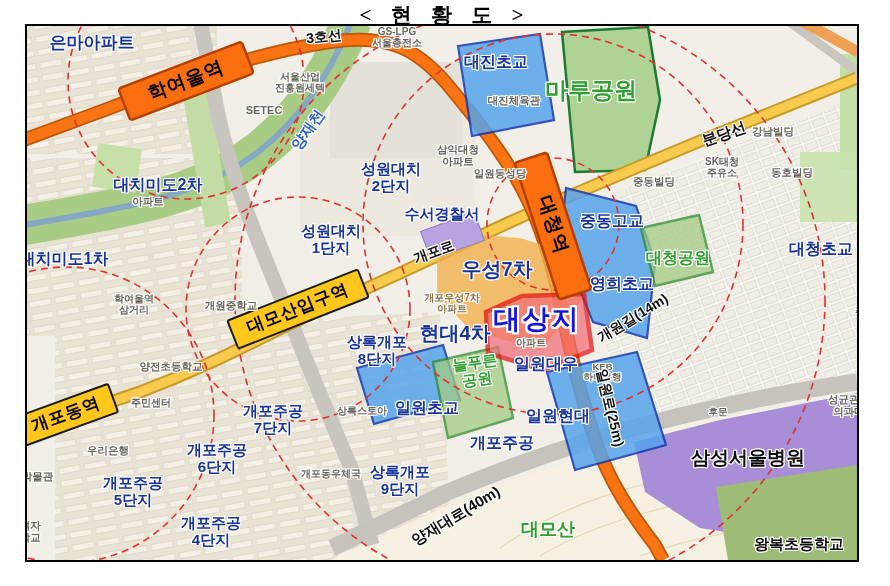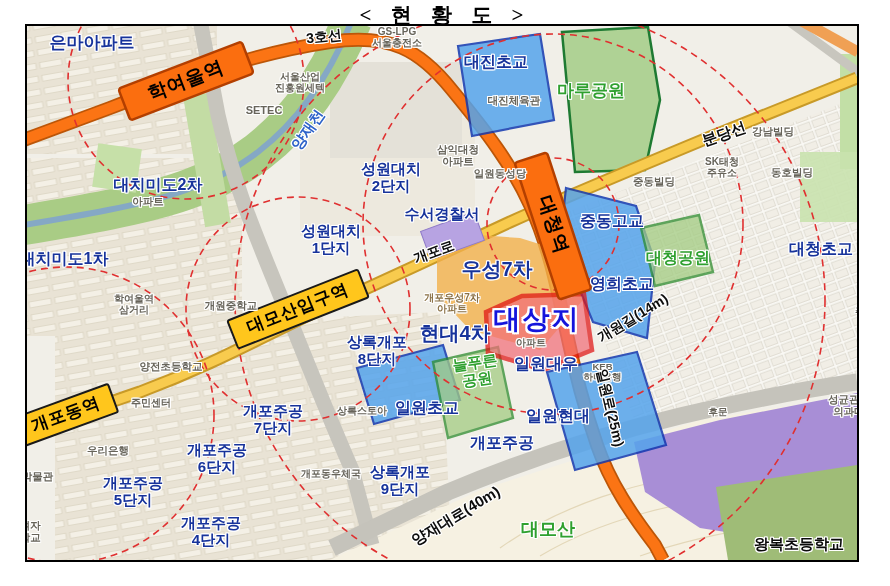--- a/index.html
+++ b/index.html
@@ -111,21 +111,21 @@
       <rect x="228" y="294" width="140" height="30" rx="2" transform="rotate(-21.5 298 309)" fill="#FFC61C" stroke="#1A1A1A" stroke-width="2"></rect>
       <rect x="16" y="400" width="100" height="30" rx="2" transform="rotate(-20 66 415)" fill="#FFC61C" stroke="#1A1A1A" stroke-width="2"></rect>
     </svg>
 
     <div id="label-layer">
         <div class="lbl road" style="left: 297px; top: 11px; font-size: 14px; --r: -6deg;">3호선</div>
         <div class="lbl gray" style="left: 370px; top: 11px; font-size: 10px; --r: 0deg;">GS-LPG
 서울충전소</div>
         <div class="lbl navy" style="left: 65px; top: 17px; font-size: 17px; --r: 0deg;">은마아파트</div>
         <div class="lbl navy" style="left: 469px; top: 36px; font-size: 16px; --r: 0deg;">대진초교</div>
-        <div class="lbl green" style="left: 564px; top: 65px; font-size: 17px; --r: 0deg;">마루공원</div>
+        <div class="lbl green" style="left: 564px; top: 65px; font-size: 23px; --r: 0deg;">마루공원</div>
         <div class="lbl gray" style="left: 273px; top: 56px; font-size: 10px; --r: 0deg;">서울산업
 진흥원세텍</div>
         <div class="lbl gray" style="left: 487px; top: 75px; font-size: 10.5px; --r: 0deg;">대진체육관</div>
         <div class="lbl gray" style="left: 237px; top: 84px; font-size: 11px; --r: 0deg;">SETEC</div>
         <div class="lbl st" style="left: 159px; top: 55px; font-size: 19px; --r: -21deg;">학여울역</div>
         <div class="lbl river" style="left: 281px; top: 104px; font-size: 15px; --r: -55deg;">양재천</div>
         <div class="lbl road" style="left: 697px; top: 108px; font-size: 15px; --r: -19deg;">분당선</div>
         <div class="lbl gray" style="left: 746px; top: 106px; font-size: 10.5px; --r: 0deg;">강남빌딩</div>
         <div class="lbl gray" style="left: 695px; top: 141px; font-size: 10px; --r: 0deg;">SK태청
 주유소</div>
@@ -177,20 +177,21 @@
         <div class="lbl gray" style="left: 849px; top: 280px; font-size: 10.5px; --r: 0deg;">일원
 주민센터</div>
         <div class="lbl gray" style="left: 691px; top: 386px; font-size: 9.5px; --r: 0deg;">후문</div>
         <div class="lbl st" style="left: 39px; top: 389px; font-size: 17px; --r: -20deg;">개포동역</div>
         <div class="lbl navy" style="left: 246px; top: 393px; font-size: 15px; --r: 0deg;">개포주공
 7단지</div>
         <div class="lbl navy" style="left: 475px; top: 417px; font-size: 16px; --r: 0deg;">개포주공</div>
         <div class="lbl gray" style="left: 81px; top: 425px; font-size: 10.5px; --r: 0deg;">우리은행</div>
         <div class="lbl navy" style="left: 190px; top: 432px; font-size: 15px; --r: 0deg;">개포주공
 6단지</div>
+        <div class="lbl black" style="left: 721px; top: 432px; font-size: 19px; --r: 0deg;">삼성서울병원</div>
         <div class="lbl gray" style="left: 0px; top: 451px; font-size: 10.5px; --r: 0deg;">경운박물관</div>
         <div class="lbl gray" style="left: 304px; top: 447px; font-size: 10px; --r: 0deg;">개포동우체국</div>
         <div class="lbl navy" style="left: 373px; top: 454px; font-size: 15px; --r: 0deg;">상록개포
 9단지</div>
         <div class="lbl navy" style="left: 106px; top: 465px; font-size: 15px; --r: 0deg;">개포주공
 5단지</div>
         <div class="lbl road" style="left: 429px; top: 490px; font-size: 15px; --r: -31deg;">양재대로(40m)</div>
         <div class="lbl gray" style="left: -2px; top: 506px; font-size: 10.5px; --r: 0deg;">기여자
 등학교</div>
         <div class="lbl green" style="left: 521px; top: 504px; font-size: 18px; --r: 0deg;">대모산</div>

